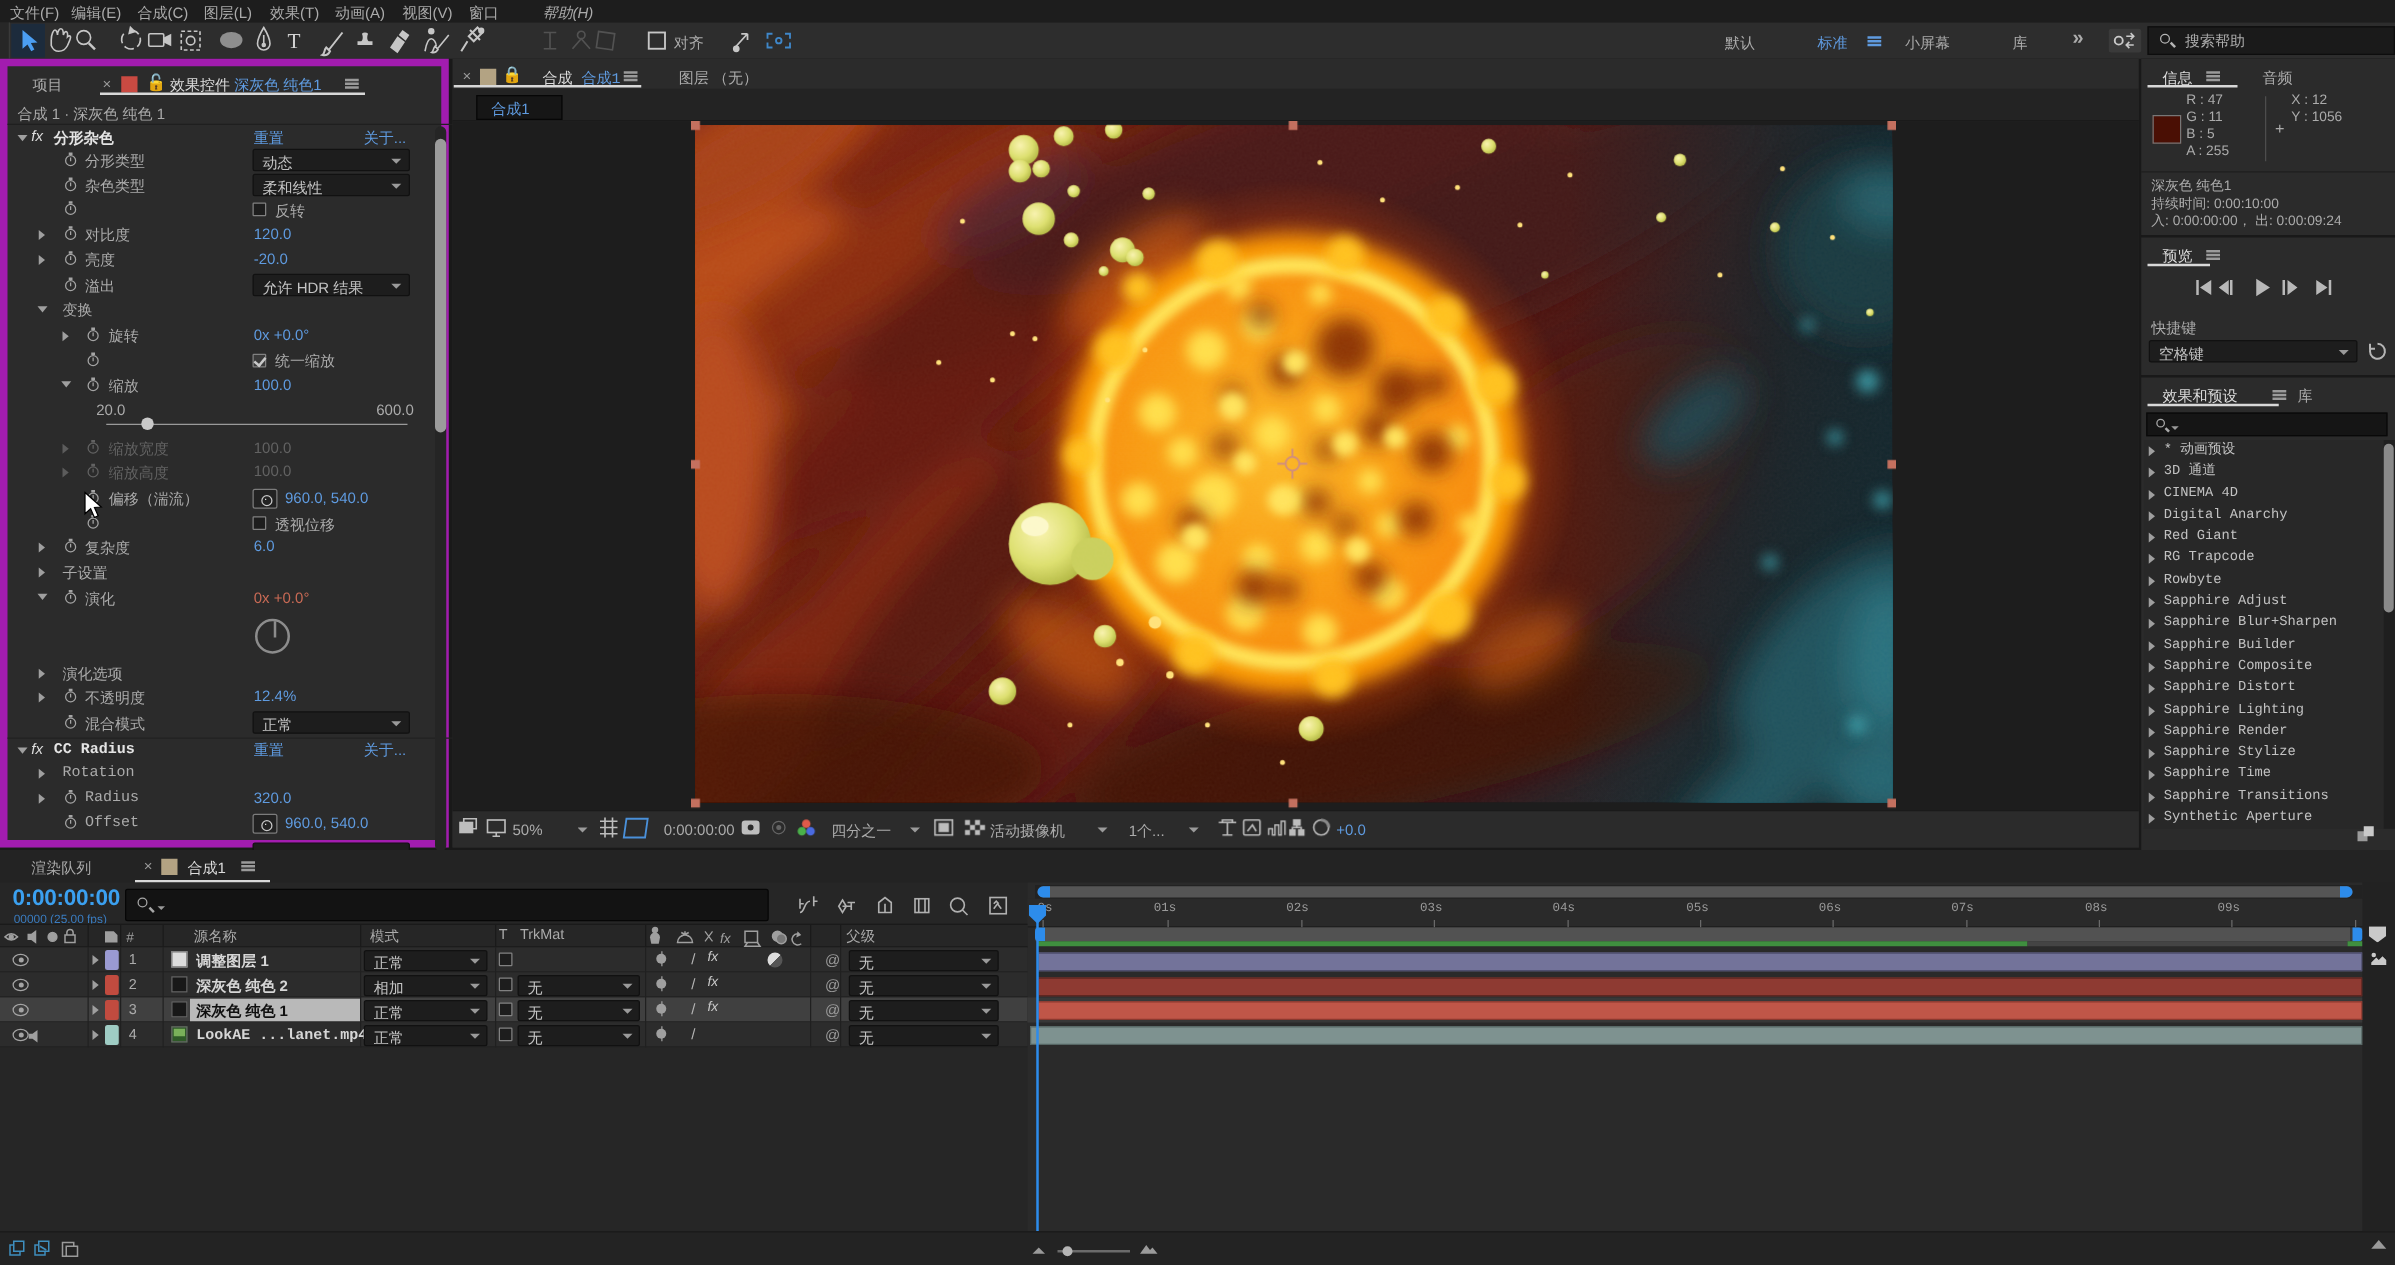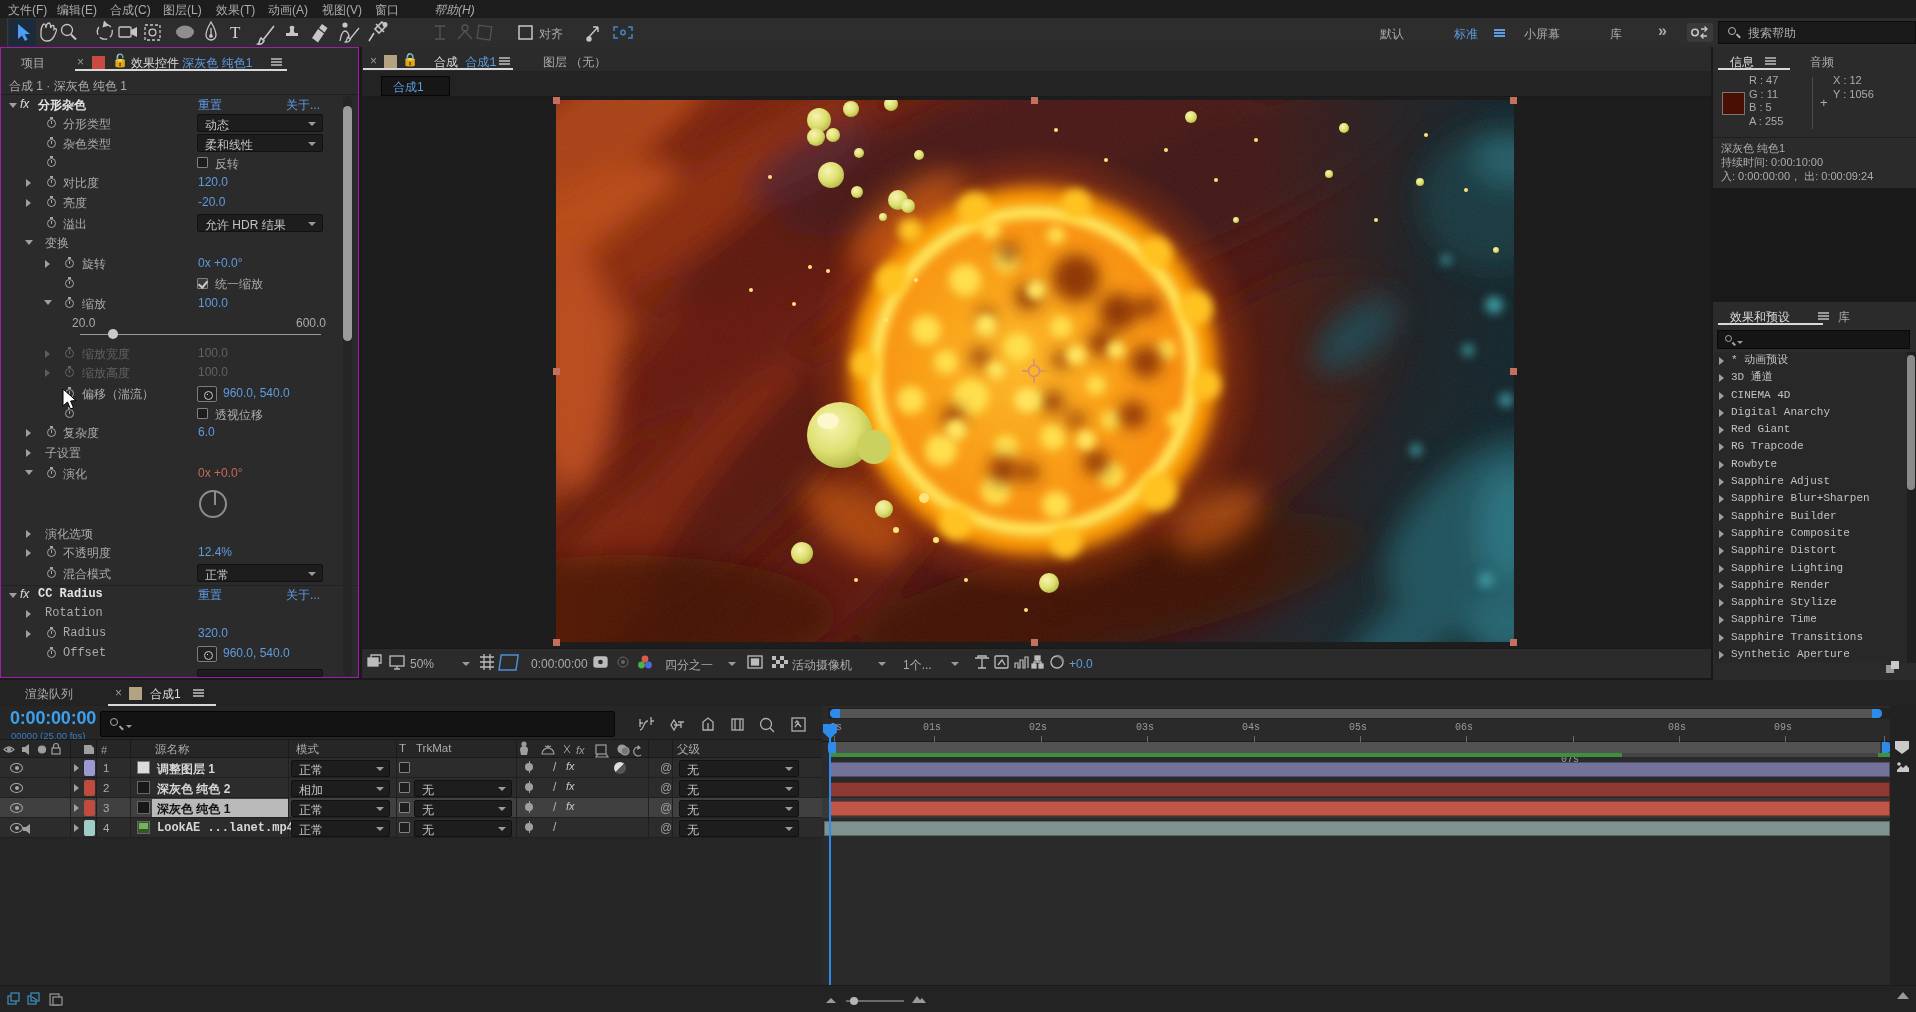--- a/index.html
+++ b/index.html
@@ -113,21 +113,21 @@
 <svg class="abs" style="left:1689px;top:7px;" width="22" height="15" viewBox="0 0 22 15">
  <circle cx="6" cy="7.5" r="3.2" fill="none" stroke="#c9c9c9" stroke-width="1.5"></circle>
  <path d="M12 4 h6 m-2.5 -2.5 l2.5 2.5 -2.5 2.5 M18 11 h-6 m2.5 -2.5 l-2.5 2.5 2.5 2.5" stroke="#c9c9c9" stroke-width="1.3" fill="none"></path>
 </svg>
 <div class="abs" style="left:1718px;top:3px;width:198px;height:23px;background:#1a1a1a;border:1px solid #0d0d0d;"></div>
 <div class="abs" style="left:1728px;top:9px;width:8px;height:8px;border:1.5px solid #b5b5b5;border-radius:50%;"></div>
 <div class="abs" style="left:1736px;top:17px;width:5px;height:1.5px;background:#b5b5b5;transform:rotate(45deg);"></div>
 <div class="txt g" style="left:1748px;top:7px;">搜索帮助</div>
 </div>
 
-<div class="panel" id="leftpanel" style="left:0;top:47px;width:359px;height:631px;border:1px solid #a21caf;background:#2b2b2b;">
+<div class="panel" id="leftpanel" style="left:0;top:47px;width:359px;height:631px;border:6px solid #a21caf;background:#2b2b2b;">
 
  <div class="txt g" style="left:20px;top:7px;">项目</div>
  <div class="txt x" style="left:76px;top:7px;">×</div>
  <div class="abs" style="left:91px;top:8px;width:13px;height:13px;background:#c94a42;"></div>
  <div class="txt" style="left:111px;top:5px;color:#bbb;font-size:13px;">🔓</div>
  <div class="txt w" style="left:130px;top:7px;">效果控件 <span class="b">深灰色 纯色1</span></div>
  <div class="menu-eq" style="left:270px;top:10px;"></div>
  <div class="abs" style="left:74px;top:21px;width:212px;height:2px;background:#d8d8d8;"></div>
  <div class="txt g" style="left:8px;top:30px;">合成 1 · 深灰色 纯色 1</div>
  <div class="hbar" style="left:0;top:46px;width:357px;"></div>
@@ -611,20 +611,42 @@
   <div class="abs" style="left:99px;top:30px;width:1px;height:52px;background:#4d4d4d;"></div>
   <div class="txt g" style="left:107px;top:48px;font-size:13px;">+</div>
   <div class="txt g" style="left:120px;top:27px;font-size:11px;">X : 12</div>
   <div class="txt g" style="left:120px;top:41px;font-size:11px;">Y : 1056</div>
   <div class="abs" style="left:0;top:90px;width:203px;height:1px;background:#1f1f1f;"></div>
   <div class="txt g" style="left:8px;top:94px;font-size:11px;">深灰色 纯色1</div>
   <div class="txt g" style="left:8px;top:108px;font-size:11px;">持续时间: 0:00:10:00</div>
   <div class="txt g" style="left:8px;top:122px;font-size:11px;">入: 0:00:00:00， 出: 0:00:09:24</div>
  </div>
 
+ <div class="abs" style="left:0;top:143px;width:203px;height:110px;background:#2b2b2b;">
+  <div class="txt w" style="left:17px;top:7px;">预览</div>
+  <div class="menu-eq" style="left:52px;top:10px;"></div>
+  <div class="abs" style="left:5px;top:21px;width:50px;height:2px;background:#d8d8d8;"></div>
+  <svg class="abs" style="left:42px;top:30px;" width="130" height="20" viewBox="0 0 130 20">
+   <g fill="#b8b8b8">
+    <path d="M2 4 v12 h2 v-12 z M14 4 L5 10 L14 16 Z"></path>
+    <path d="M28 4 L20 10 L28 16 Z M29 4 h2 v12 h-2 z"></path>
+    <path d="M50 3 L61 10 L50 17 Z"></path>
+    <path d="M75 4 L83 10 L75 16 Z M73 4 h-2 v12 h2 z"></path>
+    <path d="M98 4 L107 10 L98 16 Z M108 4 h2 v12 h-2 z"></path>
+   </g>
+  </svg>
+  <div class="txt g" style="left:8px;top:64px;">快捷键</div>
+  <div class="dd" style="left:6px;top:82px;width:167px;height:18px;">
+        <span class="lbl">空格键</span>
+        <span class="chev" style="right:6px;top:7px;"></span>
+      </div>
+  <svg class="abs" style="left:180px;top:82px;" width="18" height="18">
+        <path d="M9 3 a6 6 0 1 1 -5.5 3.5 M3 3 v4 h4" fill="none" stroke="#b5b5b5" stroke-width="1.6"></path>
+      </svg>
+ </div>
 
  <div class="abs" style="left:0;top:255px;width:203px;height:420px;background:#2b2b2b;">
   <div class="txt w" style="left:17px;top:7px;">效果和预设</div>
   <div class="menu-eq" style="left:105px;top:10px;"></div>
   <div class="abs" style="left:5px;top:21px;width:105px;height:2px;background:#d8d8d8;"></div>
   <div class="txt g" style="left:125px;top:7px;">库</div>
   <div class="abs" style="left:4px;top:28px;width:193px;height:19px;background:#151515;border:1px solid #090909;"></div>
   <div class="abs" style="left:12px;top:33px;width:7px;height:7px;border:1.5px solid #aaa;border-radius:50%;"></div>
   <div class="abs" style="left:19px;top:41px;width:4px;height:1.5px;background:#aaa;transform:rotate(45deg);"></div>
   <div class="chev" style="left:24px;top:39px;border-top-width:3px;border-left-width:3px;border-right-width:3px;"></div>
@@ -694,21 +716,21 @@
  <div class="abs" style="left:1872px;top:29px;width:10px;height:9px;background:#2d8ceb;border-radius:0 5px 5px 0;"></div>
 
  <div class="abs" id="ruler" style="left:822px;top:39px;width:1068px;height:23px;background:#2a2a2a;border-bottom:1px solid #1c1c1c;font-family:'Liberation Mono',monospace;">
   <div class="txt rl" style="left:8px;">0s</div>
   <div class="txt rl" style="left:101px;">01s</div>
   <div class="txt rl" style="left:207px;">02s</div>
   <div class="txt rl" style="left:314px;">03s</div>
   <div class="txt rl" style="left:420px;">04s</div>
   <div class="txt rl" style="left:527px;">05s</div>
   <div class="txt rl" style="left:633px;">06s</div>
-  <div class="txt rl" style="left:739px;margin-top:32px;">07s</div>
+  <div class="txt rl" style="left:739px;">07s</div>
   <div class="txt rl" style="left:846px;">08s</div>
   <div class="txt rl" style="left:952px;">09s</div>
   <div class="txt rl" style="left:1046px;margin-left:24px;">10s</div>
   <div class="tick" style="left:12px;"></div>
       <div class="tick" style="left:112px;"></div>
   <div class="tick" style="left:219px;"></div>
       <div class="tick" style="left:325px;"></div>
   <div class="tick" style="left:432px;"></div>
       <div class="tick" style="left:538px;"></div>
   <div class="tick" style="left:644px;"></div>

